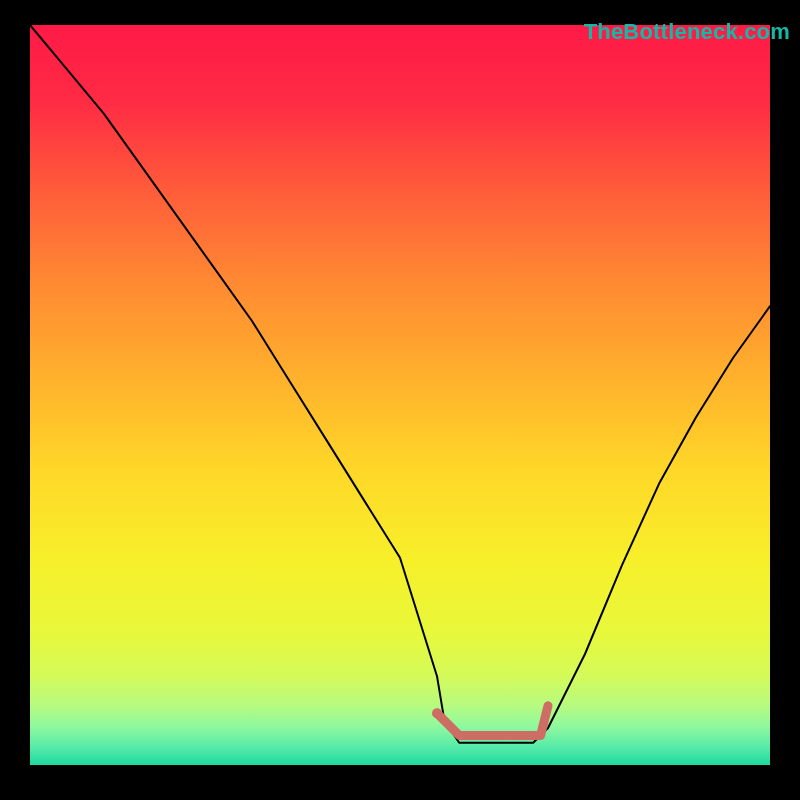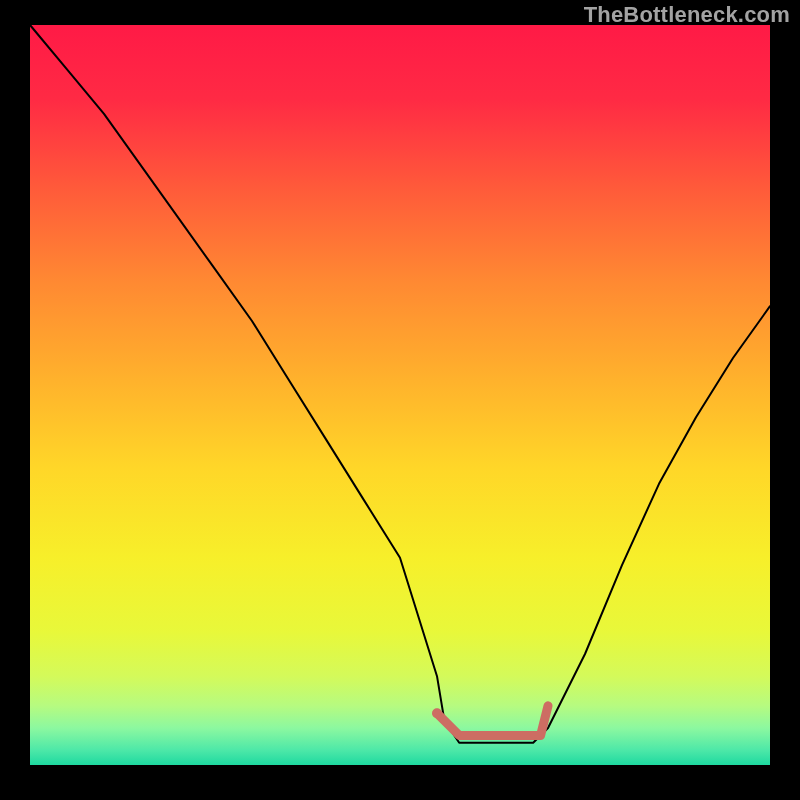--- a/index.html
+++ b/index.html
@@ -12,26 +12,26 @@
   }
   .canvas {
     position: absolute;
     left: 0;
     top: 0;
     width: 800px;
     height: 800px;
   }
   .watermark {
     position: absolute;
-    top: 2px;
+    top: 19px;
     right: 10px;
     font-family: Arial, Helvetica, sans-serif;
     font-size: 22px;
     font-weight: bold;
-    color: #a3a3a3;
+    color: #14b8a6;
     letter-spacing: 0.2px;
     text-align: right;
   }
 </style>
 </head>
 <body>
 
 <svg class="canvas" viewBox="0 0 800 800" xmlns="http://www.w3.org/2000/svg">
   <defs>
     <linearGradient id="bg-grad" x1="0" y1="0" x2="0" y2="1">

